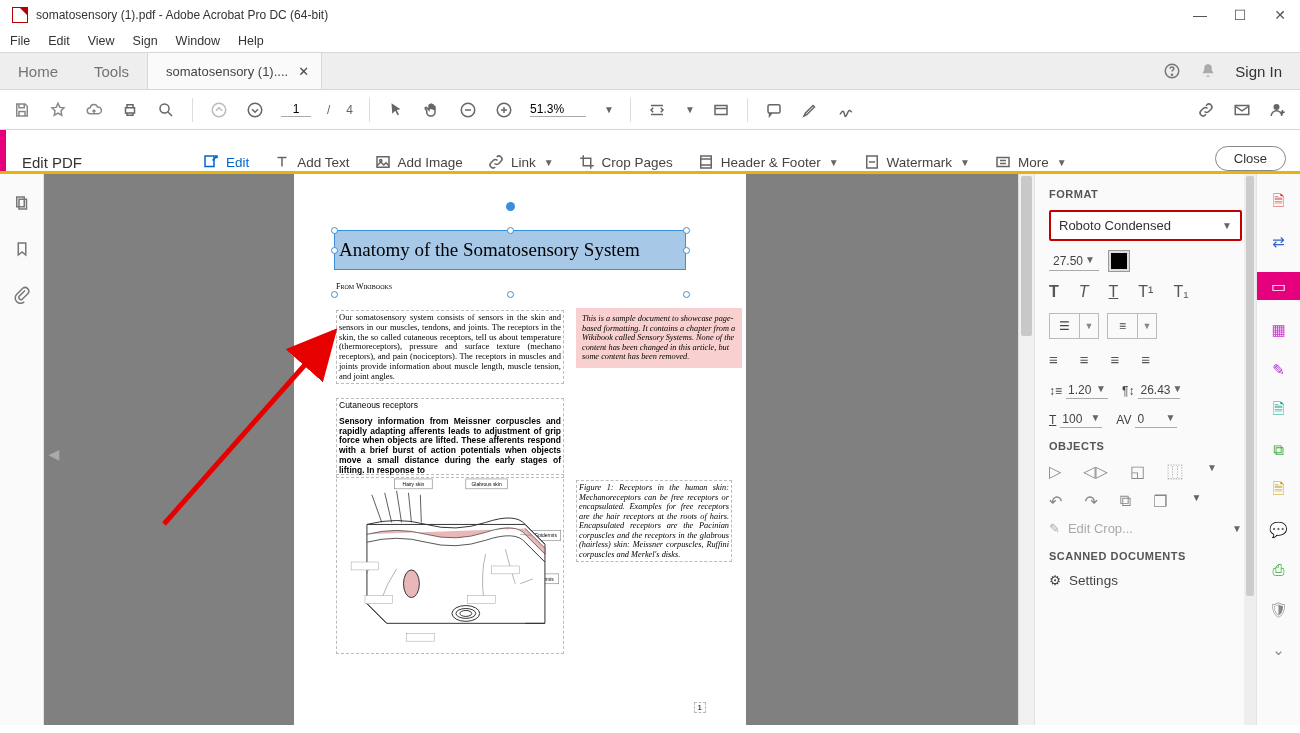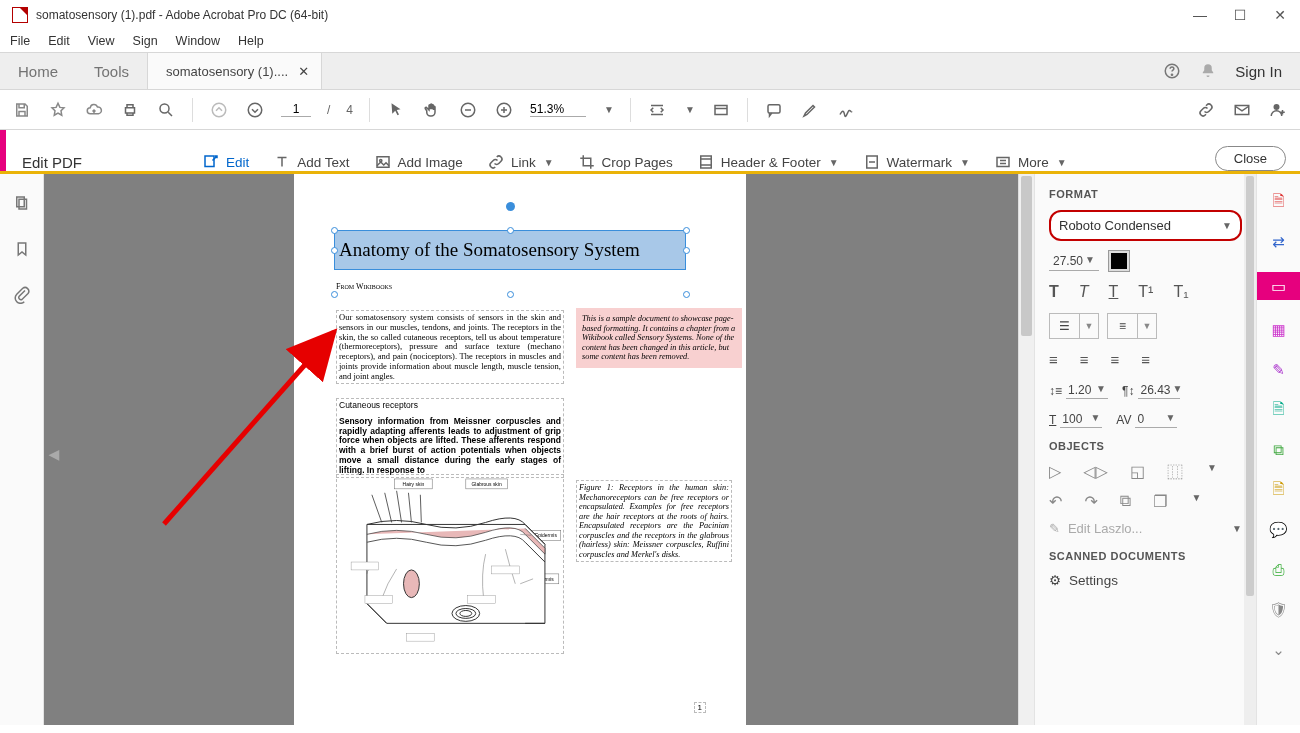--- a/index.html
+++ b/index.html
@@ -85,21 +85,21 @@
 .chev { position: absolute; top: 270px; width: 12px; height: 20px; color: #aaa; font-size: 14px; display:flex; align-items:center; justify-content:center;}
 .chev.l { left: 4px; } .chev.r { right: 4px; }
 
 
 .vscroll { width: 16px; background: #f0f0f0; border-left: 1px solid #ddd; position: relative; }
 .vscroll .thumb { position: absolute; top: 2px; left: 2px; right: 2px; height: 160px; background: #c8c8c8; border-radius: 2px; }
 
 
 .panel { width: 222px; background: #fafafa; border-left: 1px solid #e3e3e3; padding: 14px 14px 0 14px; font-size: 12px; color: #444; overflow:hidden; position:relative;}
 .panel .hdr { font-size: 11px; letter-spacing: 0.5px; color: #555; font-weight: 600; margin-bottom: 10px; }
-.panel .fontbox { border: 2.5px solid #c30000; padding: 6px 8px; border-radius: 12px; background: #fff; display: flex; align-items: center; justify-content: space-between; font-size: 13px; color: #333; margin-bottom: 10px; }
+.panel .fontbox { border: 2.5px solid #c30000; padding: 6px 8px; border-radius: 2px; background: #fff; display: flex; align-items: center; justify-content: space-between; font-size: 13px; color: #333; margin-bottom: 10px; }
 .panel .row { display: flex; align-items: center; gap: 10px; margin-bottom: 12px; }
 .panel .sizebox { border-bottom: 1px solid #aaa; padding: 2px 4px; width: 50px; display:flex; justify-content:space-between; font-size:12px;}
 .panel .swatch { width: 20px; height: 20px; background: #000; border: 2px solid #ddd; outline:1px solid #999;}
 .panel .stylebtns { display: flex; gap: 20px; font-family: Georgia, serif; font-size: 16px; color: #555; margin-bottom: 12px;}
 .panel .stylebtns .b { font-weight:bold; } .panel .stylebtns .i{ font-style:italic;} .panel .stylebtns .u{text-decoration:underline;}
 .panel .segrow { display:flex; gap:8px; margin-bottom:12px;}
 .panel .seg { border:1px solid #bbb; display:flex; }
 .panel .seg .cell{ width:30px; height:24px; display:flex;align-items:center;justify-content:center; border-right:1px solid #bbb; font-size:12px;}
 .panel .seg .cell:last-child{border-right:none; width:18px; font-size:9px;color:#888;}
 .panel .alignrow{ display:flex; gap:22px; font-size:15px; color:#555; margin-bottom:14px;}
@@ -545,21 +545,21 @@
     </div>
     <div class="objrow">
       <span>↶</span>
       <span>↷</span>
       <span>⧉</span>
       <span>❐</span>
         <span class="arrow">▼</span>
     </div>
     <div class="editusing">
       <span>✎</span>
-        <span>Edit Laszlo...</span>
+        <span>Edit Crop...</span>
         <span class="arrow" style="margin-left:auto;">▼</span>
     </div>
 
     <div class="hdr">SCANNED DOCUMENTS</div>
     <div class="settings">
       <span>⚙</span>
         <span>Settings</span>
     </div>
     <div class="panel-scroll">
         <div class="pth"></div>

